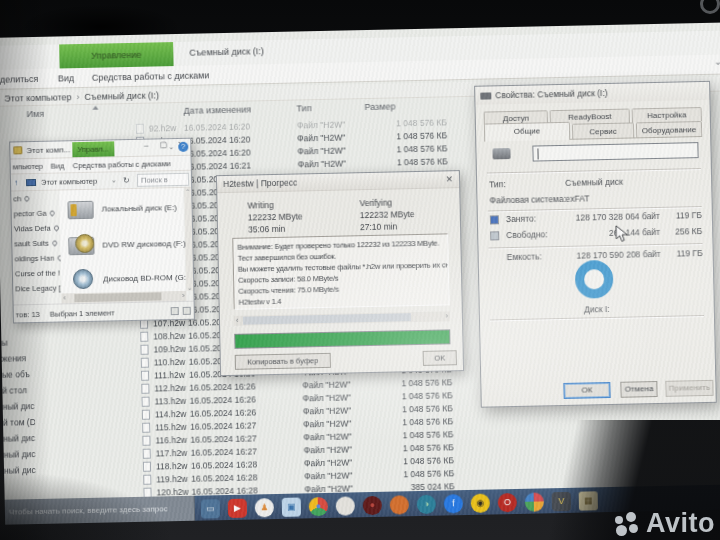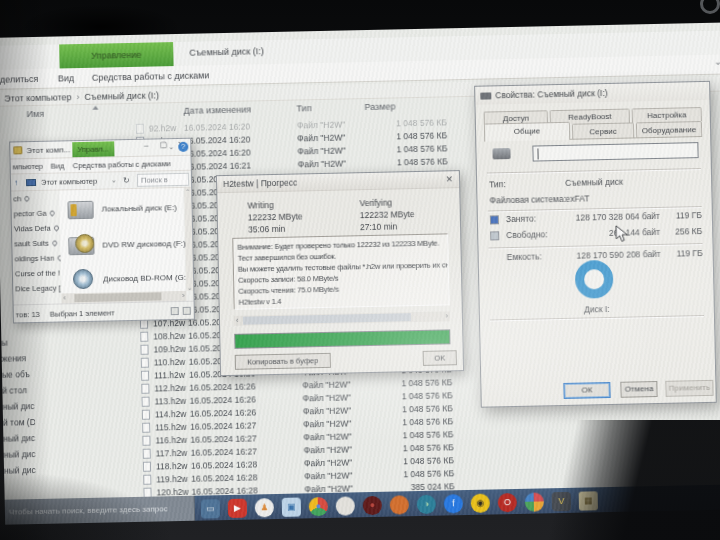--- a/index.html
+++ b/index.html
@@ -689,13 +689,22 @@
         </span>
           <span class="tb-ico" style="background: rgb(233, 221, 171); border-radius: 3px;">
           <i class="tb-glyph" style="color: rgb(122, 100, 32);">▦</i>
         </span>
         </div>
     </div>
   </div>
 
   <div class="glare"></div>
   <div class="corner"></div>
+  <div class="avito">
+    <span class="av-dots">
+      <i class="av-d1"></i>
+        <i class="av-d2"></i>
+        <i class="av-d3"></i>
+        <i class="av-d4"></i>
+    </span>
+    <span class="av-text">Avito</span>
+  </div>
 </div>
 
 </body></html>

